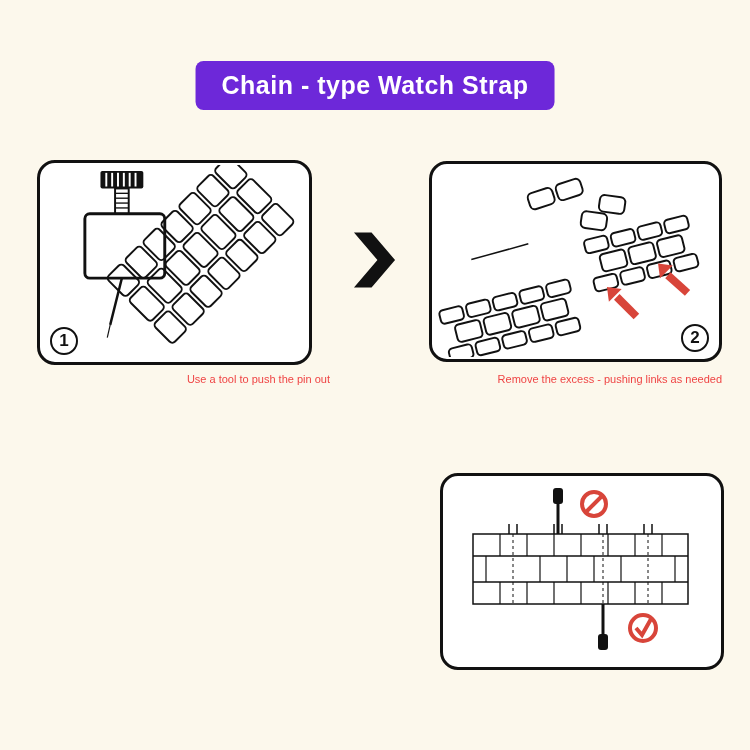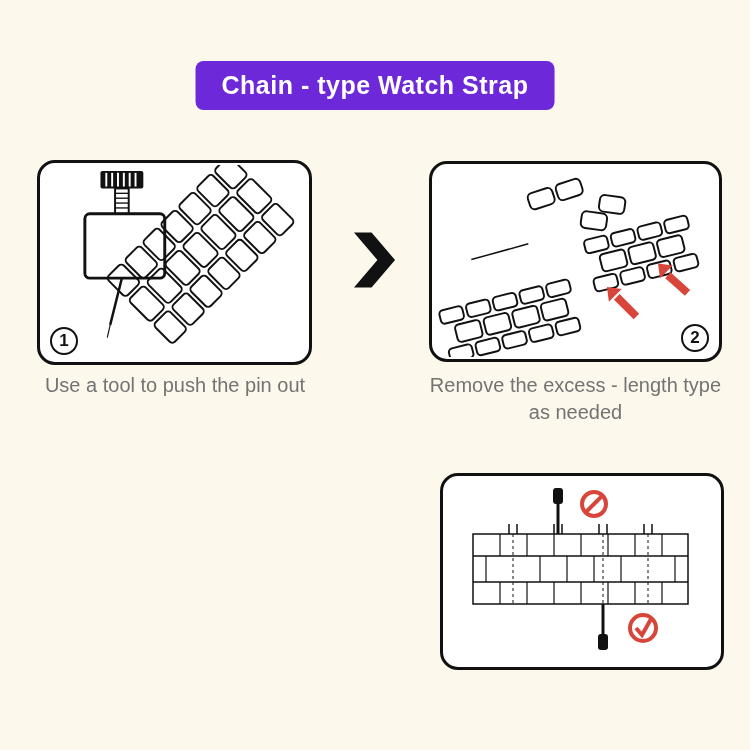--- a/index.html
+++ b/index.html
@@ -32,22 +32,22 @@
   .step-badge {
     position: absolute; width: 28px; height: 28px;
     border: 2.5px solid #111; border-radius: 50%;
     background: #fff; font-weight: bold; font-size: 17px;
     display: flex; align-items: center; justify-content: center;
   }
   .badge-1 { left: 10px; bottom: 7px; }
   .badge-2 { right: 10px; bottom: 7px; }
 
   .caption {
-    position: absolute; text-align: center;
-    font-size: 20px; line-height: 1.35; color: #737373;
+    position: absolute; text-align: right;
+    font-size: 11px; line-height: 1.35; color: #ef4444;
   }
   .caption-1 { left: 20px; top: 372px; width: 310px; }
   .caption-2 { left: 429px; top: 372px; width: 293px; }
 
   .chevron { position: absolute; left: 352px; top: 232px; }
 
   .note {
     position: absolute; left: 30px; top: 532px; width: 400px;
     font-size: 17.5px; line-height: 1.55; color: #e0352a;
   }
@@ -173,21 +173,21 @@
           <polygon points="176,122 191,124 178,137" stroke="none"></polygon>
           <line x1="258" y1="128" x2="238" y2="110" stroke-width="8"></line>
           <polygon points="228,98 243,100 230,113" stroke="none"></polygon>
         </g>
       </svg>
     </div>
     <div class="step-badge badge-2">2</div>
   </div>
 
   <div class="caption caption-1">Use a tool to push the pin out</div>
-  <div class="caption caption-2">Remove the excess - length type as needed</div>
+  <div class="caption caption-2">Remove the excess - pushing links as needed</div>
 
 
   <div class="panel panel-note">
     <div class="illu-wrap">
       <svg width="255" height="172" viewBox="0 0 255 172">
 
         <g fill="#fff" stroke="#111" stroke-width="1.5">
           <rect x="18" y="48" width="215" height="70"></rect>
           <line x1="18" y1="70" x2="233" y2="70"></line>
           <line x1="18" y1="96" x2="233" y2="96"></line>

